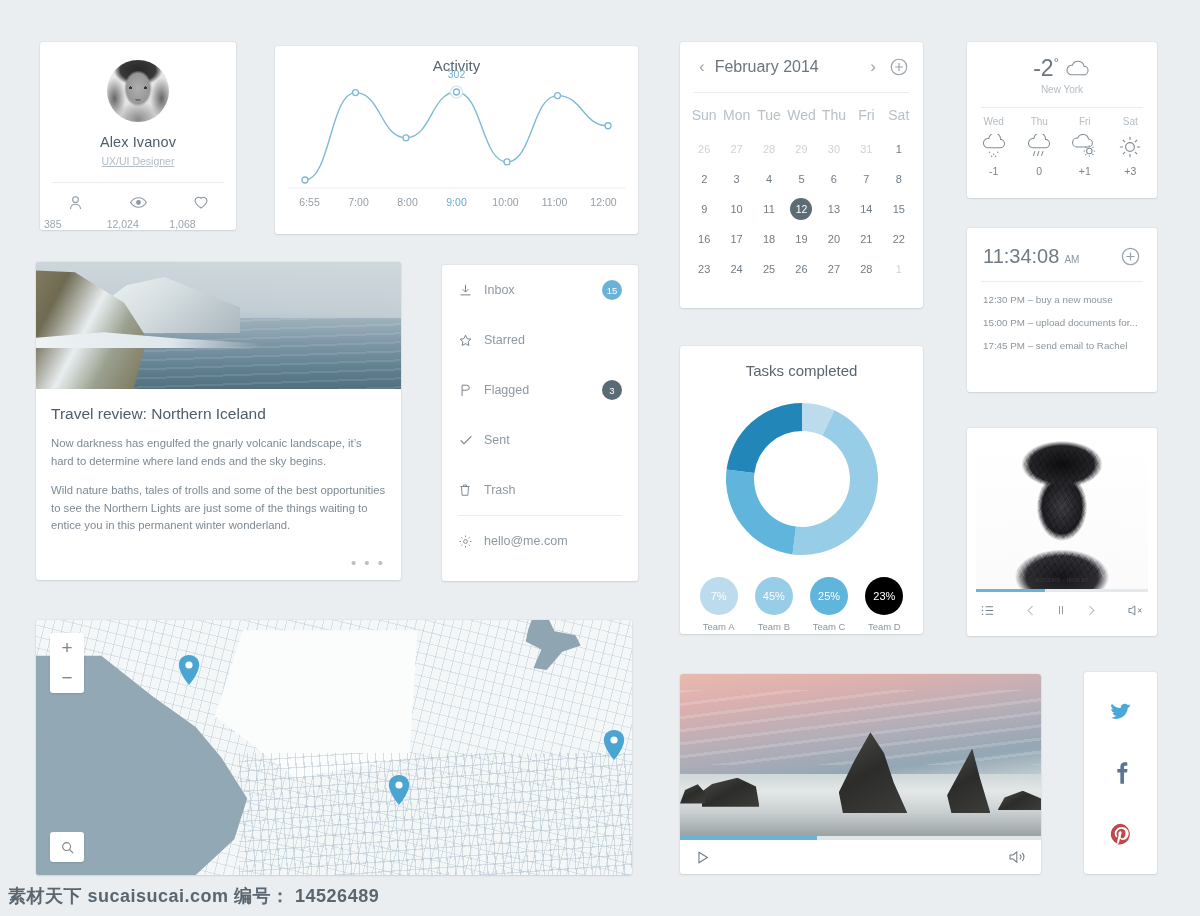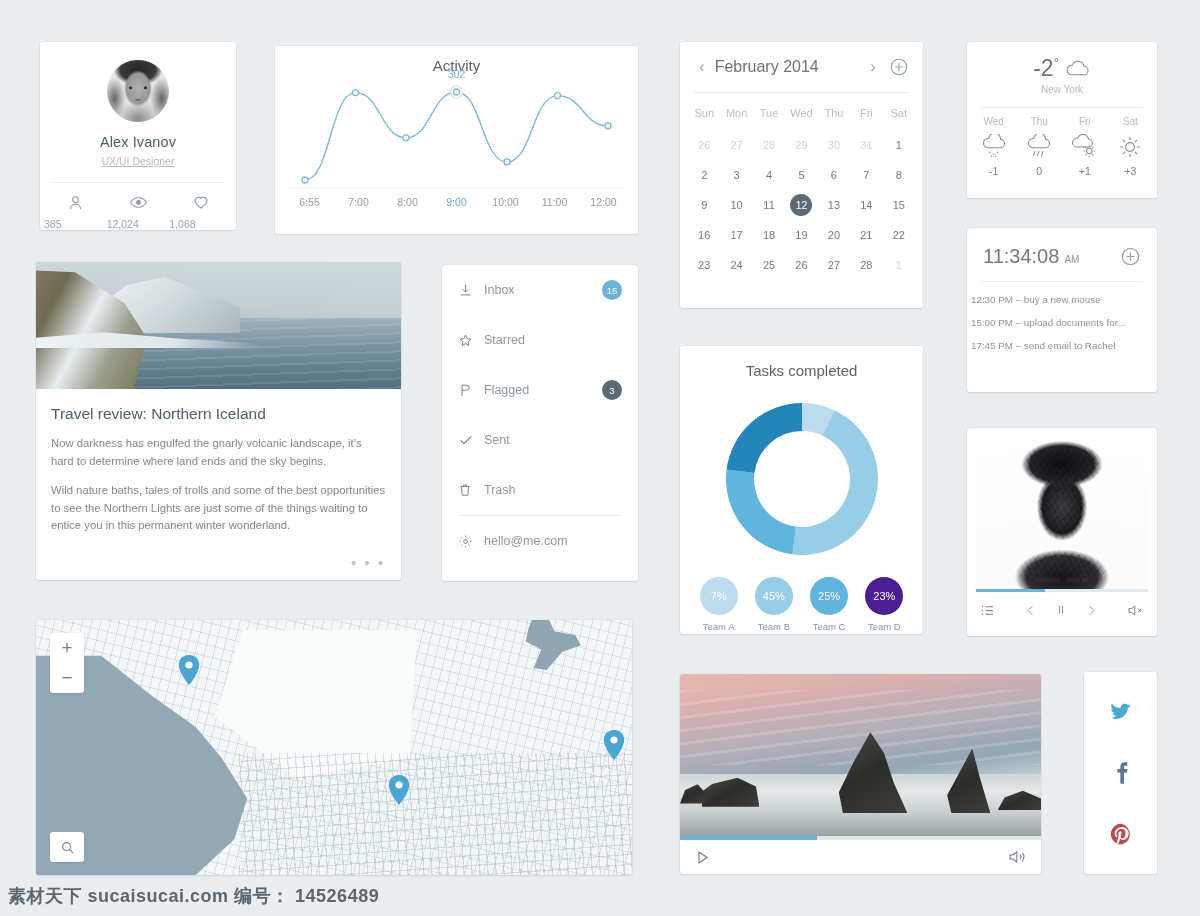--- a/index.html
+++ b/index.html
@@ -102,21 +102,21 @@
   .mail-div { height: 1px; background: #e9edf0; margin: 0 16px; }
   .mail-foot { display: flex; align-items: center; height: 50px; padding: 0 16px; }
 
   
   #calendar-card { left: 680px; top: 42px; width: 243px; height: 266px; }
   .cal-head { display: flex; align-items: center; height: 50px; padding: 0 14px; }
   .cal-arrow { font-size: 17px; color: #9aa5ad; padding: 0 5px; cursor: default; }
   .cal-title { font-size: 16px; color: #6a757d; flex: 1; text-align: left; padding: 0 5px; }
   .cal-div { height: 1px; background: #e9edf0; margin: 0 14px; }
   .cal-grid { display: grid; grid-template-columns: repeat(7, 1fr); padding: 9px 8px 0; }
-  .cal-dow { text-align: center; font-size: 11px; color: #b7c0c7; padding: 5px 0 2px; }
+  .cal-dow { text-align: center; font-size: 14px; color: #b7c0c7; padding: 5px 0 2px; }
   .cal-day {
     text-align: center; font-size: 11px; color: #707c85; height: 30px;
     display: flex; align-items: center; justify-content: center;
   }
   .cal-day.mut { color: #ccd4da; }
   .cal-day.sel span {
     width: 22px; height: 22px; border-radius: 50%; background: #5d6b75; color: #fff;
     display: flex; align-items: center; justify-content: center; font-size: 10.5px;
   }
 
@@ -144,21 +144,21 @@
   .w-ico { height: 32px; display: flex; align-items: center; justify-content: center; margin-top: 4px; color: #808d96; }
   .w-val { font-size: 10.5px; color: #78848c; margin-top: 2px; }
 
   
   #clock-card { left: 967px; top: 228px; width: 190px; height: 164px; }
   .clk-head { display: flex; align-items: baseline; padding: 17px 16px 0; }
   .clk-time { font-size: 20px; color: #707b83; font-weight: 300; }
   .clk-ampm { font-size: 10px; color: #8b959c; margin-left: 5px; }
   .clk-plus { margin-left: auto; align-self: center; }
   .clk-div { height: 1px; background: #e9edf0; margin: 13px 14px 0; }
-  .clk-item { font-size: 9.8px; color: #8b959c; padding: 12px 4px 0; white-space: nowrap; overflow: hidden; }
+  .clk-item { font-size: 9.8px; color: #8b959c; padding: 12px 16px 0; white-space: nowrap; overflow: hidden; }
 
   
   #music-card { left: 967px; top: 428px; width: 190px; height: 208px; }
   .mus-art {
     position: relative; margin: 9px 9px 0; height: 152px; overflow: hidden;
     background:
       radial-gradient(ellipse 52px 30px at 50% 18%, #0d0d0f 0%, #232327 62%, rgba(35,35,39,0) 78%),
       radial-gradient(ellipse 34px 46px at 50% 46%, #3a3a3e 0%, #1b1b1f 58%, rgba(27,27,31,0) 74%),
       radial-gradient(ellipse 62px 36px at 50% 92%, #16161a 0%, #2c2c31 58%, rgba(44,44,49,0) 76%),
       linear-gradient(180deg, #ffffff 0%, #fbfbfc 100%);
@@ -473,21 +473,21 @@
         </div>
         <div class="team">
           <div class="team-circ" style="background: rgb(151, 205, 230);">45%</div>
           <div class="team-lbl">Team B</div>
         </div>
         <div class="team">
           <div class="team-circ" style="background: rgb(95, 181, 220);">25%</div>
           <div class="team-lbl">Team C</div>
         </div>
         <div class="team">
-          <div class="team-circ" style="background: #4c1d95;">23%</div>
+          <div class="team-circ" style="background: #000000;">23%</div>
           <div class="team-lbl">Team D</div>
         </div>
       </div>
   </div>
 
   <div class="card" id="weather-card">
     <div class="w-top">
       <div class="w-temp"><span>-2</span><span style="font-size:13px;vertical-align:super;">°</span></div>
       <div style="color:#828e97;display:flex;">
         <svg width="27" height="19" viewBox="0 0 34 22" fill="none" stroke="currentColor" stroke-width="1.3">

